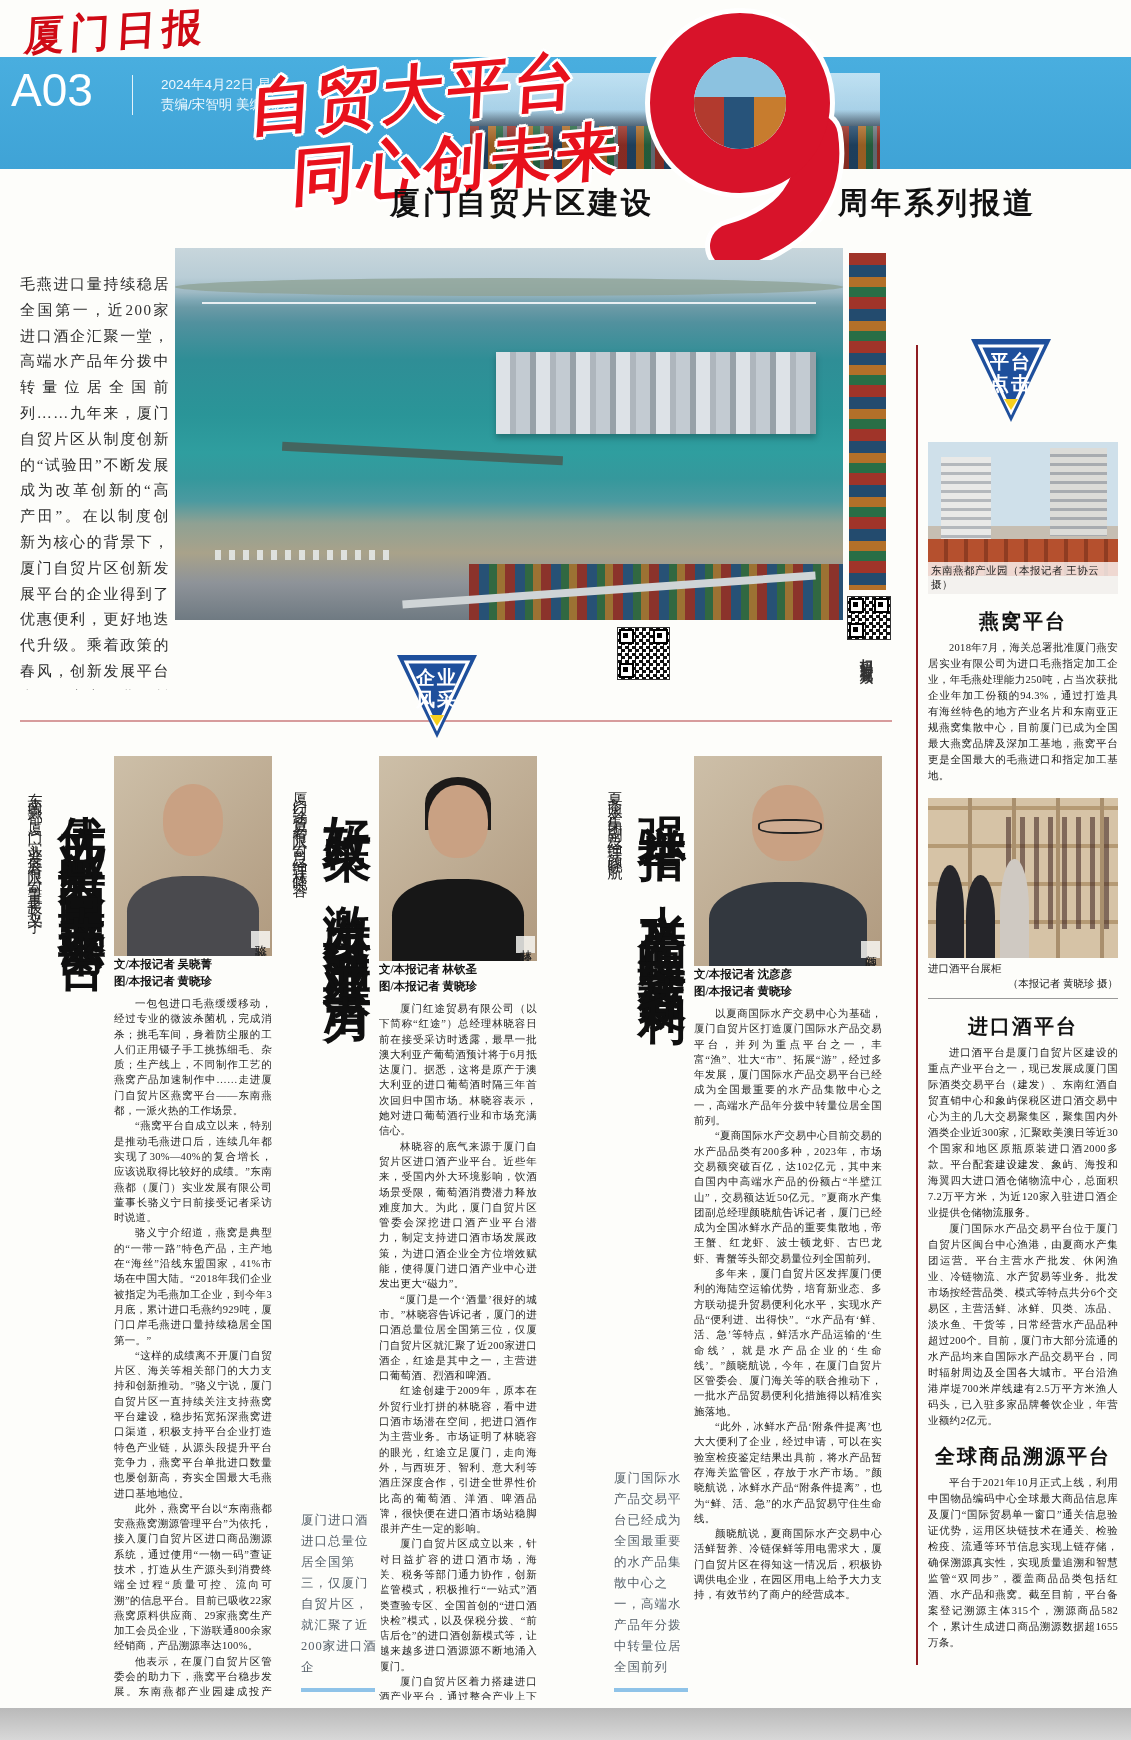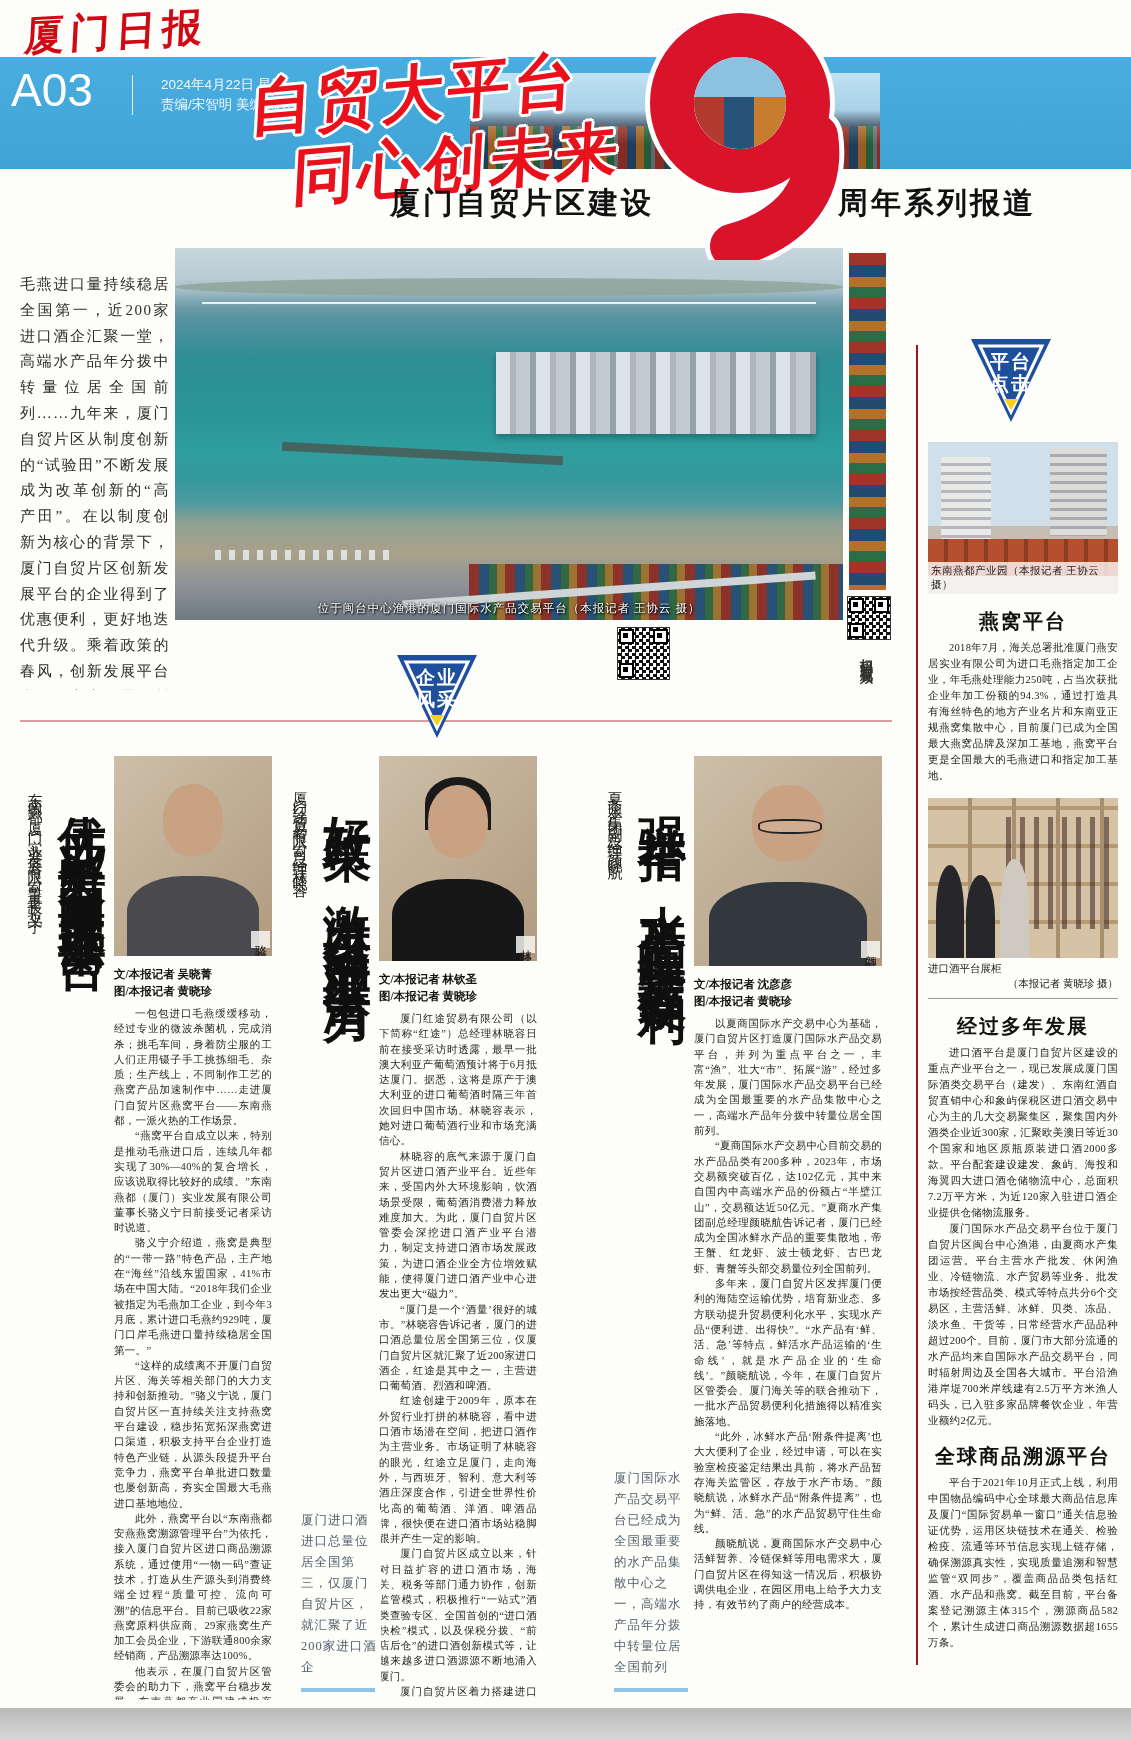--- a/index.html
+++ b/index.html
@@ -81,21 +81,21 @@
   .portrait .head{position:absolute;left:31%;top:14%;width:38%;height:36%;background:#c9a183;
         border-radius:48% 48% 44% 44%;}
   .portrait .hair{position:absolute;left:29%;top:10%;width:42%;height:16%;background:#3d3935;border-radius:50% 50% 0 0;}
   .portrait .torso{position:absolute;left:8%;bottom:-2%;width:84%;height:42%;background:#4a4a4e;border-radius:42% 42% 0 0;}
   .portrait.p2 .hair{height:26%;background:#1c1a19;} .portrait.p2 .torso{background:#171717;}
   .portrait.p3 .torso{background:#33383f;}
   .portrait .glasses{position:absolute;left:34%;top:30%;width:32%;height:5%;border:2px solid #222;
         border-radius:40%;background:rgba(255,255,255,.12);}
   .pname{position:absolute;right:2px;bottom:8px;writing-mode:vertical-rl;text-orientation:upright;
         font-size:12px;color:#222;background:rgba(250,250,246,.82);padding:4px 1px;letter-spacing:3px;}
-  .byline{margin:10px 0 6px 0;font-size:11.5px;line-height:17px;font-weight:bold;color:#111;flex:none;}
+  .byline{margin:0 0 6px 0;font-size:11.5px;line-height:17px;font-weight:bold;color:#111;flex:none;}
   .abody{flex:1;overflow:hidden;font-size:10.5px;line-height:15.3px;text-align:justify;color:#1f1f1f;letter-spacing:.3px;}
   .abody p{margin:0;text-indent:2em;}
   .pull-quote{position:absolute;left:4px;bottom:8px;width:80px;background:#fdfdfa;z-index:4;
         font-size:12.5px;line-height:21px;color:#55606a;letter-spacing:1px;}
   .quote-bar{height:4px;background:#8fc3e8;margin-top:10px;width:92%;}
   
   .sidebar{position:absolute;left:928px;top:330px;width:190px;height:1360px;overflow:hidden;}
   .sb-photo{position:relative;width:100%;overflow:hidden;}
   .sb1{height:152px;background:linear-gradient(180deg,#cfe0ea 0 55%,#c6beb2 55% 100%);}
   .sb1 .t1{position:absolute;left:7%;top:10%;width:26%;height:64%;
@@ -164,21 +164,20 @@
   <div class="intro">毛燕进口量持续稳居全国第一，近200家进口酒企汇聚一堂，高端水产品年分拨中转量位居全国前列……九年来，厦门自贸片区从制度创新的“试验田”不断发展成为改革创新的“高产田”。在以制度创新为核心的背景下，厦门自贸片区创新发展平台的企业得到了优惠便利，更好地迭代升级。乘着政策的春风，创新发展平台上的一家家企业不断提升主体竞争力，发展壮大。</div>
 
   <div class="photo-main">
     <div class="hills"></div>
     <div class="bridge"></div>
     <div class="bldgs"></div>
     <div class="breakwater"></div>
     <div class="marina"></div>
     <div class="yard"></div>
     <div class="road"></div>
-    <div class="photo-cap">位于闽台中心渔港的厦门国际水产品交易平台（本报记者 王协云 摄）</div>
   </div>
 
   <div class="strip"></div>
   <div class="qr qr-side">
     <span class="c c1">
         <i></i>
       </span>
     <span class="c c2">
         <i></i>
       </span>
@@ -328,21 +327,21 @@
       <div class="bottles"></div>
       <div class="fig f1"></div>
       <div class="fig f2"></div>
       <div class="fig f3"></div>
     </div>
     <div class="sb-cap2">
       <span>进口酒平台展柜</span>
       <span class="r">（本报记者 黄晓珍 摄）</span>
     </div>
     <div class="sb-rule"></div>
-    <div class="sb-title">经过多年发展</div>
+    <div class="sb-title">进口酒平台</div>
     <p class="sb-body">进口酒平台是厦门自贸片区建设的重点产业平台之一，现已发展成厦门国际酒类交易平台（建发）、东南红酒自贸直销中心和象屿保税区进口酒交易中心为主的几大交易聚集区，聚集国内外酒类企业近300家，汇聚欧美澳日等近30个国家和地区原瓶原装进口酒2000多款。平台配套建设建发、象屿、海投和海翼四大进口酒仓储物流中心，总面积7.2万平方米，为近120家入驻进口酒企业提供仓储物流服务。</p>
     <p class="sb-body">厦门国际水产品交易平台位于厦门自贸片区闽台中心渔港，由夏商水产集团运营。平台主营水产批发、休闲渔业、冷链物流、水产贸易等业务。批发市场按经营品类、模式等特点共分6个交易区，主营活鲜、冰鲜、贝类、冻品、淡水鱼、干货等，日常经营水产品品种超过200个。目前，厦门市大部分流通的水产品均来自国际水产品交易平台，同时辐射周边及全国各大城市。平台沿渔港岸堤700米岸线建有2.5万平方米渔人码头，已入驻多家品牌餐饮企业，年营业额约2亿元。</p>
     <div class="sb-title">全球商品溯源平台</div>
     <p class="sb-body">平台于2021年10月正式上线，利用中国物品编码中心全球最大商品信息库及厦门“国际贸易单一窗口”通关信息验证优势，运用区块链技术在通关、检验检疫、流通等环节信息实现上链存储，确保溯源真实性，实现质量追溯和智慧监管“双同步”，覆盖商品品类包括红酒、水产品和燕窝。截至目前，平台备案登记溯源主体315个，溯源商品582个，累计生成进口商品溯源数据超1655万条。</p>
 
   </div>
 
   <div class="bottom-strip"></div>
 </div>
 

